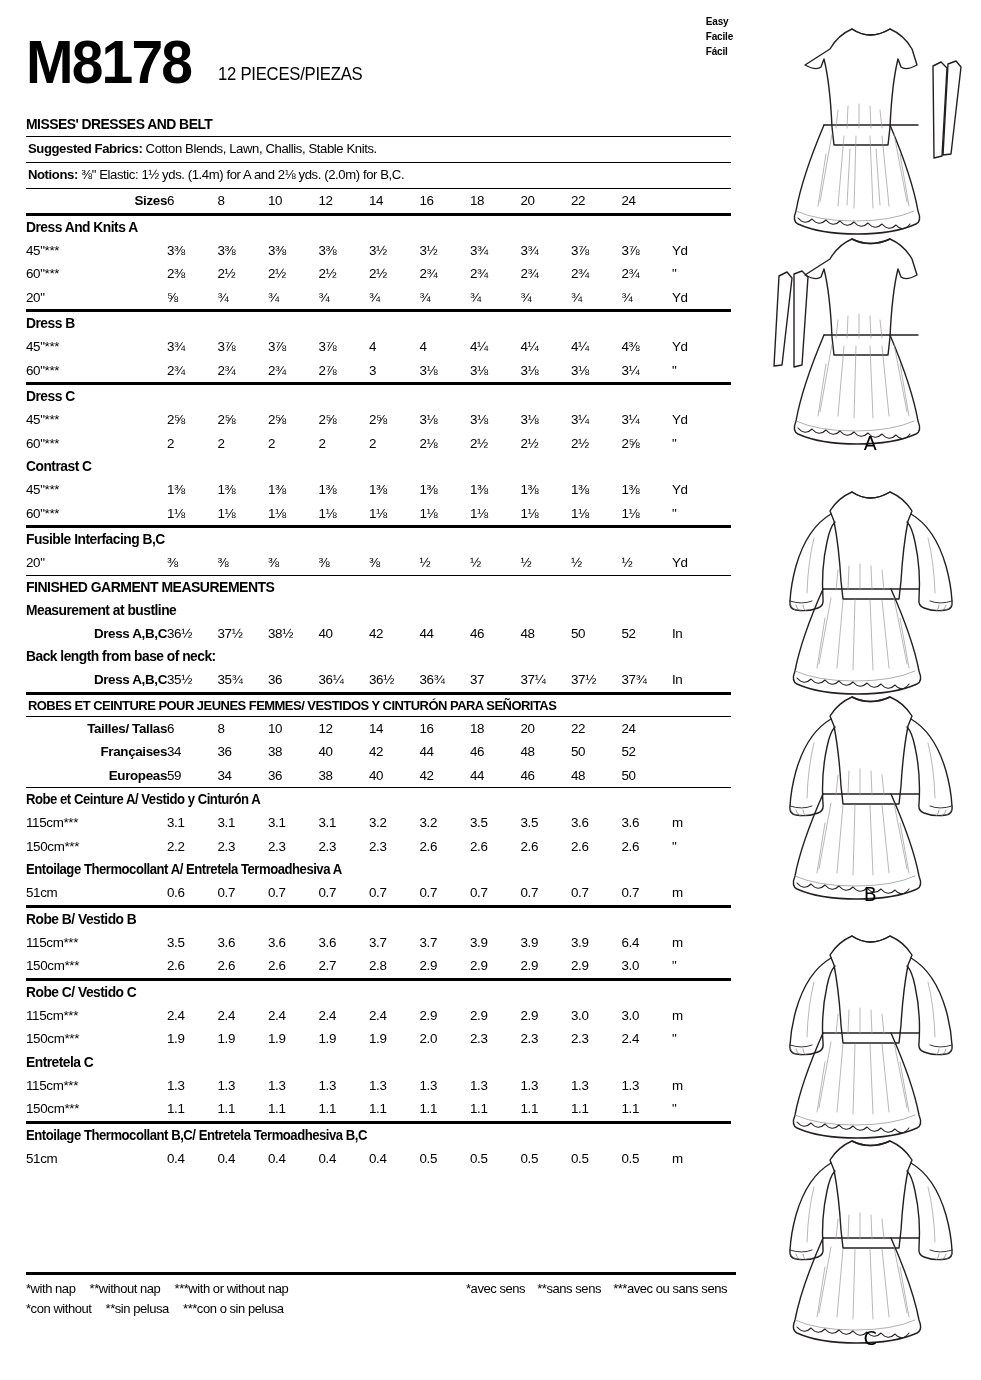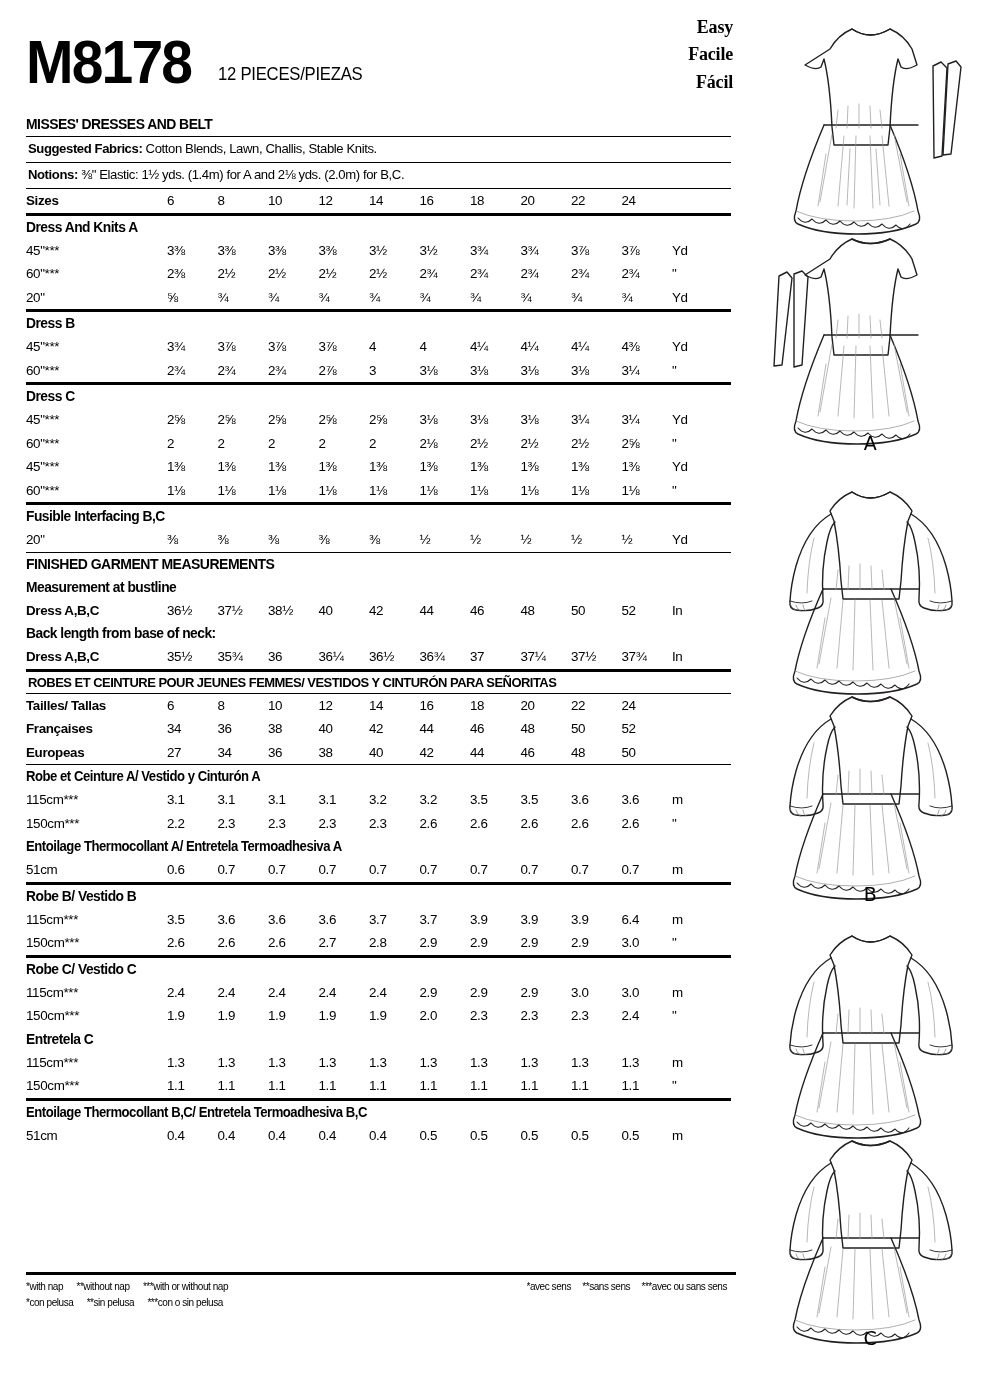--- a/index.html
+++ b/index.html
@@ -52,26 +52,25 @@
     margin-bottom: 7px;
     transform: scaleX(0.88);
     transform-origin: left bottom;
     white-space: nowrap;
   }
 
   .difficulty {
     position: absolute;
     right: 248px;
     top: 14px;
-    text-align: right;
-    font-size: 18px;
+    text-align: left;
+    font-size: 10px;
     font-weight: bold;
     line-height: 1.52;
     letter-spacing: -0.2px;
-    font-family: Liberation Serif, serif;
   }
 
   .garment-title {
     font-size: 14.5px;
     font-weight: bold;
     letter-spacing: -0.55px;
     margin-top: 24px;
     margin-bottom: 4px;
     transform: scaleX(0.96);
     transform-origin: left;
@@ -122,21 +121,21 @@
   col.sz   { width: 50.5px; }
   col.unit { width: 59px; }
 
   tr.row td { height: 23.5px; line-height: 23.5px; }
   tr.hdr td { height: 24px; line-height: 24px; }
   tr.sect td { height: 23px; line-height: 23px; }
 
   .lbl-cell { padding-left: 2px; }
   .num { text-align: left; padding-left: 4px; }
   .unit-cell { text-align: left; padding-left: 4px; }
-  .bold { font-weight: bold; }
+  .bold { font-weight: bold; text-align: right; }
   .sect-head {
     font-weight: bold;
     font-size: 13.8px;
     letter-spacing: -0.5px;
     padding-left: 2px;
   }
   .squish { display: inline-block; transform: scaleX(0.95); transform-origin: left; }
 
   .band-title {
     font-weight: bold;
@@ -154,21 +153,21 @@
     padding-left: 2px;
     line-height: 22px;
   }
 
   
   .footnotes {
     position: absolute;
     left: 26px;
     top: 1272px;
     width: 710px;
-    font-size: 10px;
+    font-size: 13px;
     letter-spacing: -0.45px;
     line-height: 1.55;
   }
   .fn-row { display: flex; justify-content: space-between; }
   .fn-left span { margin-right: 11px; }
   .fn-right { white-space: nowrap; overflow: hidden; }
   .fn-right span { margin-right: 9px; }
 
   
   .illus-col {
@@ -403,20 +402,23 @@
         <td class="num">2</td>
         <td class="num">2</td>
         <td class="num">2</td>
         <td class="num">2⅛</td>
         <td class="num">2½</td>
         <td class="num">2½</td>
         <td class="num">2½</td>
         <td class="num">2⅝</td>
         <td class="unit-cell">"</td>
       </tr>
+      <tr class="sect">
+        <td colspan="12" class="sect-head">Contrast C</td>
+      </tr>
       <tr class="row">
         <td class="lbl-cell">45"***</td>
         <td class="num">1⅜</td>
         <td class="num">1⅜</td>
         <td class="num">1⅜</td>
         <td class="num">1⅜</td>
         <td class="num">1⅜</td>
         <td class="num">1⅜</td>
         <td class="num">1⅜</td>
         <td class="num">1⅜</td>
@@ -578,21 +580,21 @@
         <td class="num">42</td>
         <td class="num">44</td>
         <td class="num">46</td>
         <td class="num">48</td>
         <td class="num">50</td>
         <td class="num">52</td>
         <td class="unit-cell"></td>
       </tr>
       <tr class="row">
         <td class="lbl-cell bold">Europeas</td>
-        <td class="num">27</td>
+        <td class="num">59</td>
         <td class="num">34</td>
         <td class="num">36</td>
         <td class="num">38</td>
         <td class="num">40</td>
         <td class="num">42</td>
         <td class="num">44</td>
         <td class="num">46</td>
         <td class="num">48</td>
         <td class="num">50</td>
         <td class="unit-cell"></td>
@@ -854,21 +856,21 @@
         <span>***with or without nap</span>
       </div>
       <div class="fn-right">
         <span>*avec sens</span>
         <span>**sans sens</span>
         <span>***avec ou sans sens</span>
       </div>
     </div>
     <div class="fn-row">
       <div class="fn-left">
-        <span>*con pelusa</span>
+        <span>*con without</span>
         <span>**sin pelusa</span>
         <span>***con o sin pelusa</span>
       </div>
       <div class="fn-right"></div>
     </div>
   </div>
 
   <div class="illus-col">
 
     <div class="view-block" style="top:14px;left:0;">

